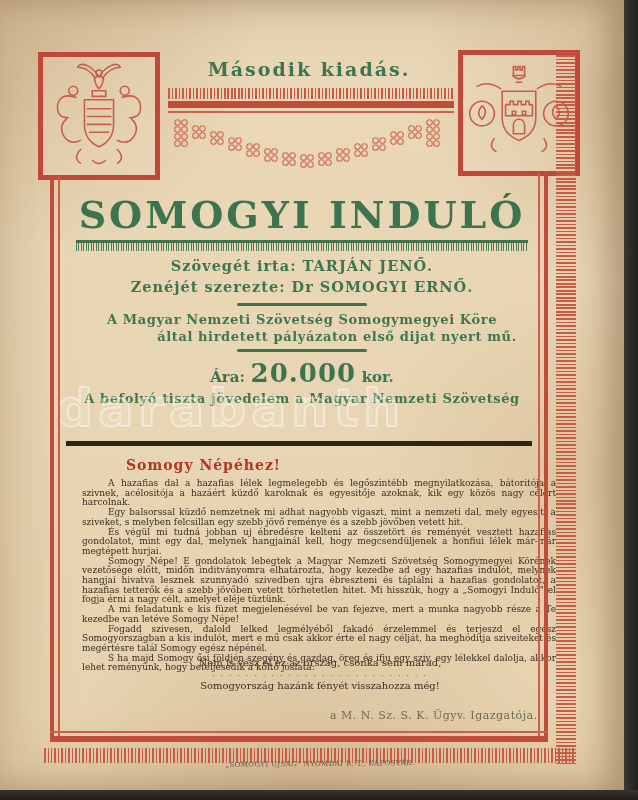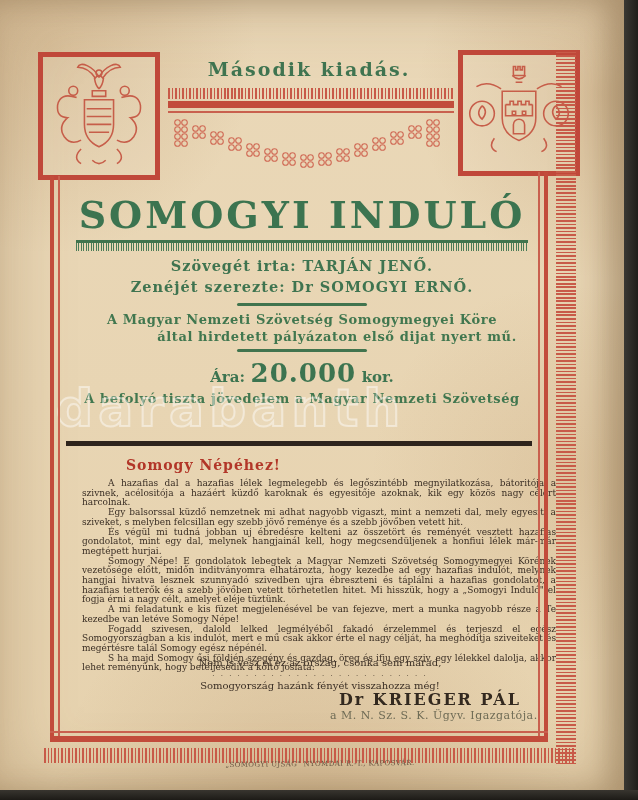--- a/index.html
+++ b/index.html
@@ -163,21 +163,20 @@
       <p>Fogadd szivesen, dalold lelked legmélyéből fakadó érzelemmel és terjeszd el egész Somogyországban a kis indulót, mert e mű csak akkor érte el nagy célját, ha meghóditja sziveiteket és megértésre talál Somogy egész népénél.</p>
       <p>S ha majd Somogy ősi földjén szegény és gazdag, öreg és ifju egy sziv, egy lélekkel dalolja, akkor lehet reményünk, hogy beteljesedik a költő jóslata:</p>
     </div>
 
     <div class="abs verse" style="left:170px;top:656px;">
       <div>Nem is vész el ez az ország, csonka sem marad,</div>
       <div class="dots">. . . . . . . . . . . . . . . . . . . . . . . . . .</div>
       <div>Somogyország hazánk fényét visszahozza még!</div>
     </div>
 
-    <div class="abs sig-name" style="left:330px;top:690px;width:200px;">Dr KRIEGER PÁL</div>
     <div class="abs sig-title" style="left:330px;top:709px;width:200px;">a M. N. Sz. S. K. Ügyv. Igazgatója.</div>
 
     <div class="abs vline-thick" style="left:50px;top:176px;height:562px;"></div>
     <div class="abs vline-thin" style="left:58px;top:176px;height:562px;"></div>
     <div class="abs vline-thin" style="left:538px;top:172px;height:566px;"></div>
     <div class="abs vline-thick" style="left:544px;top:172px;height:566px;"></div>
     <div class="abs stripes-v" style="left:556px;top:52px;width:20px;height:712px;"></div>
 
     <div class="abs" style="left:50px;top:731px;width:498px;height:2px;background:#c9604e;"></div>
     <div class="abs redbar" style="left:50px;top:736px;width:498px;height:6px;"></div>

